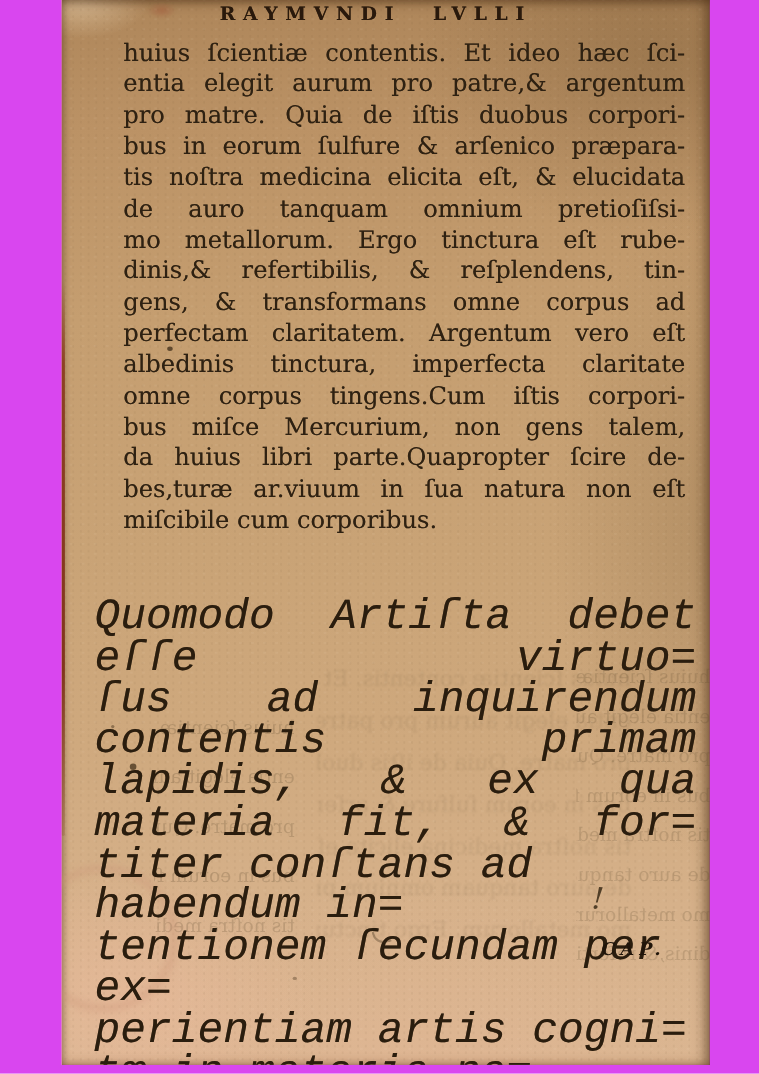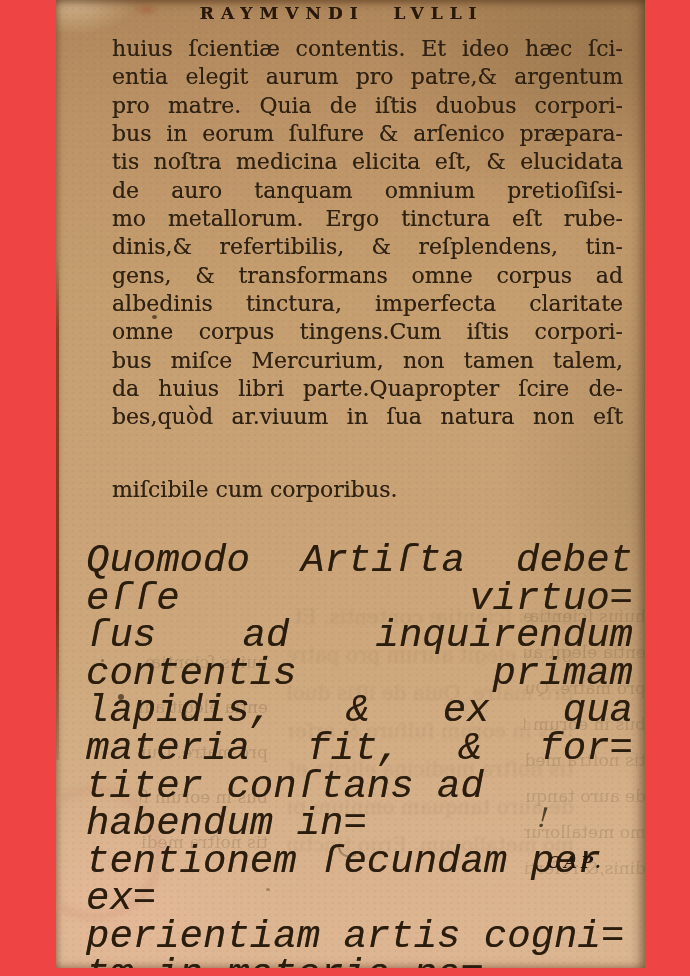--- a/index.html
+++ b/index.html
@@ -1,20 +1,20 @@
 <!DOCTYPE html>
 <html><head>
 <meta charset="utf-8">
 <style>
   html,body{margin:0;padding:0;}
   body{
     width:690px;height:976px;position:relative;background:#ffffff;
     font-family:"DejaVu Serif","Liberation Serif",serif;overflow:hidden;
   }
-  .scan{position:absolute;inset:0;background:#ef4444;}
+  .scan{position:absolute;inset:0;background:#d946ef;}
   .page{
     position:absolute;left:56px;top:0;width:589px;height:968px;overflow:hidden;
     background:
       radial-gradient(90px 50px at 3% 0%, rgba(238,216,182,.55), transparent 70%),
       radial-gradient(240px 170px at 10% 94%, rgba(238,188,160,.55), transparent 72%),
       radial-gradient(420px 260px at 55% 103%, rgba(230,182,150,.45), transparent 75%),
       radial-gradient(300px 220px at 92% 6%, rgba(104,76,42,.30), transparent 72%),
       radial-gradient(200px 400px at 101% 50%, rgba(116,86,50,.25), transparent 75%),
       linear-gradient(180deg,#ae865a 0%,#bb9265 12%,#c59e70 30%,#c9a376 52%,#cfa97e 70%,#d6b18a 85%,#dab691 100%);
     box-shadow:
@@ -30,21 +30,21 @@
     background-size:7px 6px,11px 9px;background-position:0 0,3px 4px;}
   .running-header{
     position:absolute;top:3px;left:0;width:97%;text-align:center;
     font-size:17px;font-weight:bold;letter-spacing:7px;word-spacing:16px;
     color:#29190c;text-shadow:0 0 .5px rgba(41,25,12,.7);}
   .body-text{
     position:absolute;left:56px;top:35px;width:511px;
     font-size:22px;line-height:28.35px;color:#2e2112;
     text-shadow:0 0 .4px rgba(46,33,18,.6);}
   .body-text div{text-align:justify;text-align-last:justify;}
-  .body-text div:last-of-type{text-align-last:left;margin-top:44px;}
+  .body-text div:last-of-type{text-align-last:left;}
   .chapter-heading{
     position:absolute;left:30px;top:543px;width:547px;
     font-style:italic;font-size:39px;line-height:37.6px;color:#2a1d0e;
     text-shadow:0 0 .4px rgba(42,29,14,.6);font-family:Liberation Mono, monospace;}
   .chapter-heading div{text-align:left;}
   .chapter-heading div:nth-of-type(-n+3){text-align:justify;text-align-last:justify;}
   .catchword{
     position:absolute;top:853px;right:40px;font-size:16px;font-weight:bold;
     letter-spacing:4.5px;color:#20150a;font-style:italic;}
   .stray-mark{
@@ -124,25 +124,26 @@
 
     <div>huius ſcientiæ contentis. Et ideo hæc ſci-</div>
         <div>entia elegit aurum pro patre,&amp; argentum</div>
         <div>pro matre. Quia de iſtis duobus corpori-</div>
         <div>bus in eorum ſulfure &amp; arſenico præpara-</div>
         <div>tis noſtra medicina elicita eſt, &amp; elucidata</div>
         <div>de auro tanquam omnium pretioſiſsi-</div>
         <div>mo metallorum. Ergo tinctura eſt rube-</div>
         <div>dinis,&amp; refertibilis, &amp; reſplendens, tin-</div>
         <div>gens, &amp; transformans omne corpus ad</div>
+        <div>perfectam claritatem. Argentum vero eſt</div>
         <div>albedinis tinctura, imperfecta claritate</div>
         <div>omne corpus tingens.Cum iſtis corpori-</div>
-        <div>bus miſce Mercurium, non tamen talem,</div>
+        <div>bus miſce Mercurium, non gens talem,</div>
         <div>da huius libri parte.Quapropter ſcire de-</div>
-        <div>bes,quòd ar.viuum in ſua natura non eſt</div>
+        <div>bes,turæ ar.viuum in ſua natura non eſt</div>
         <div>miſcibile cum corporibus.</div>
       </div>
 
     <div class="chapter-heading">
 
     <div>Quomodo Artiſta debet eſſe virtuo=</div>
         <div>ſus ad inquirendum contentis primam</div>
         <div>lapidis, &amp; ex qua materia fit, &amp; for=</div>
         <div>titer conſtans ad habendum in=</div>
         <div>tentionem ſecundam per ex=</div>

